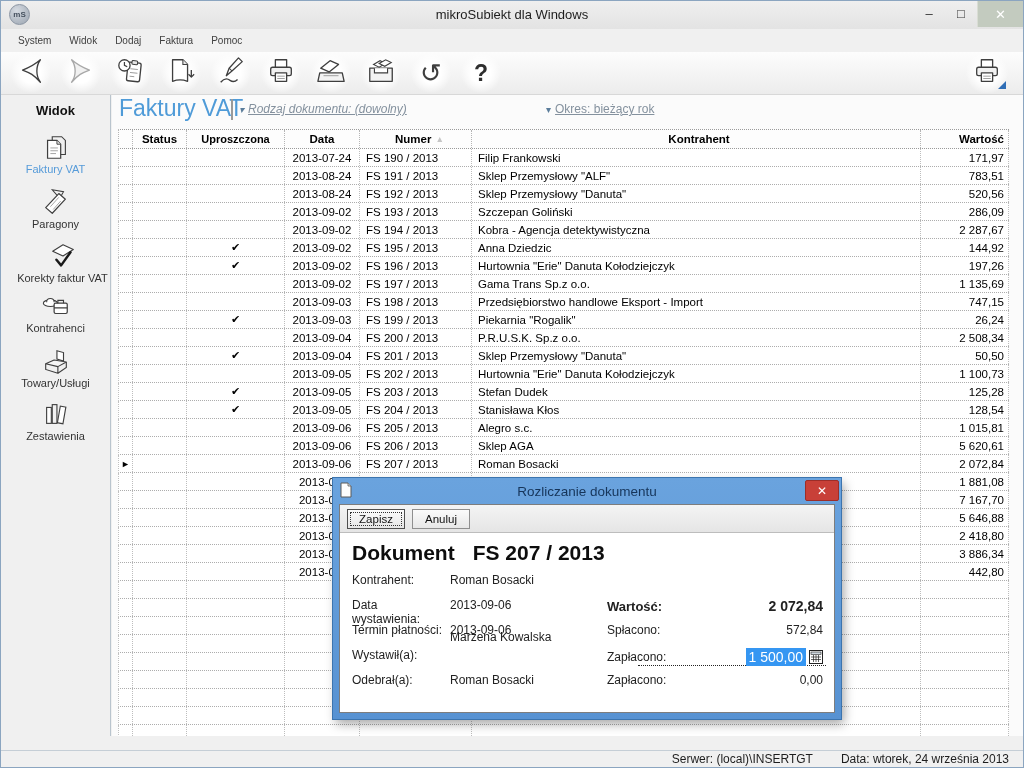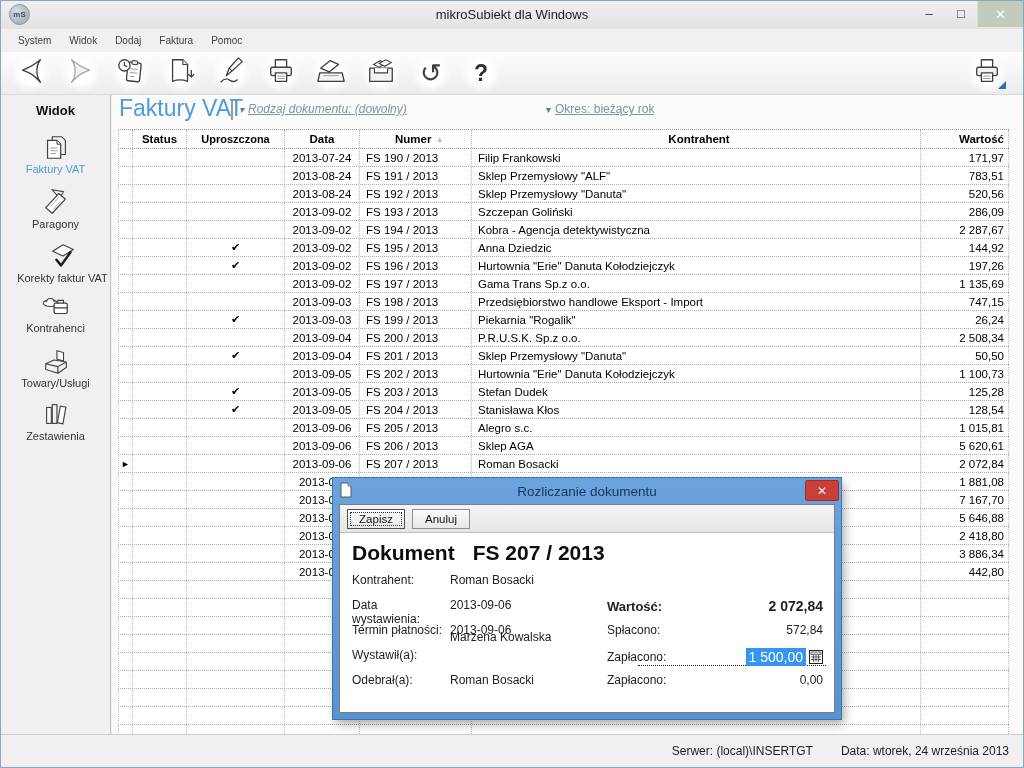--- a/index.html
+++ b/index.html
@@ -75,21 +75,21 @@
        white-space:nowrap; overflow:hidden; }
   .c-ptr   { width:14px;  justify-content:center; font-size:9px; }
   .c-status{ width:54px; }
   .c-simpl { width:98px;  justify-content:center; font-size:11px; }
   .c-date  { width:75px;  justify-content:center; }
   .c-num   { width:112px; padding-left:6px; }
   .c-contr { flex:1; padding-left:6px; }
   .c-val   { width:88px;  justify-content:flex-end; padding-right:4px; }
 
   
-  .statusbar { position:absolute; left:0; right:0; bottom:0; height:33px; background:#f0f0f0;
+  .statusbar { position:absolute; left:0; right:0; bottom:0; height:17px; background:#f0f0f0;
                border-top:1px solid #c5ced6; display:flex; justify-content:flex-end;
                align-items:center; gap:28px; padding-right:14px; font-size:12px; color:#1d1d1d; }
 
   
   .dialog { position:absolute; left:332px; top:477px; width:508px; height:241px;
             background:linear-gradient(#6aa3de,#5792d2); outline:1px solid #3c74ae;
             box-shadow:3px 5px 10px rgba(0,0,0,.35); }
   .dlg-title { position:relative; height:26px; display:flex; align-items:center;
                justify-content:center; color:#16355a; font-size:13.5px; }
   .dlg-icon { position:absolute; left:6px; top:4px; }

